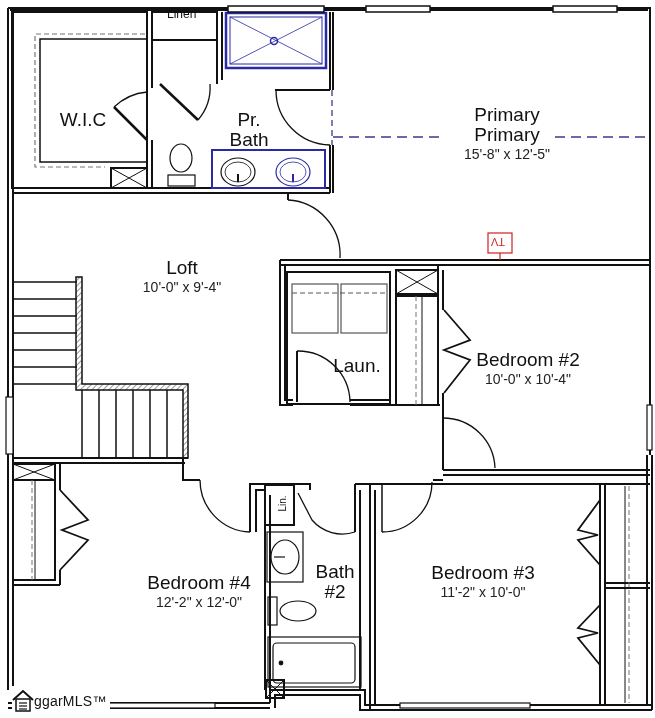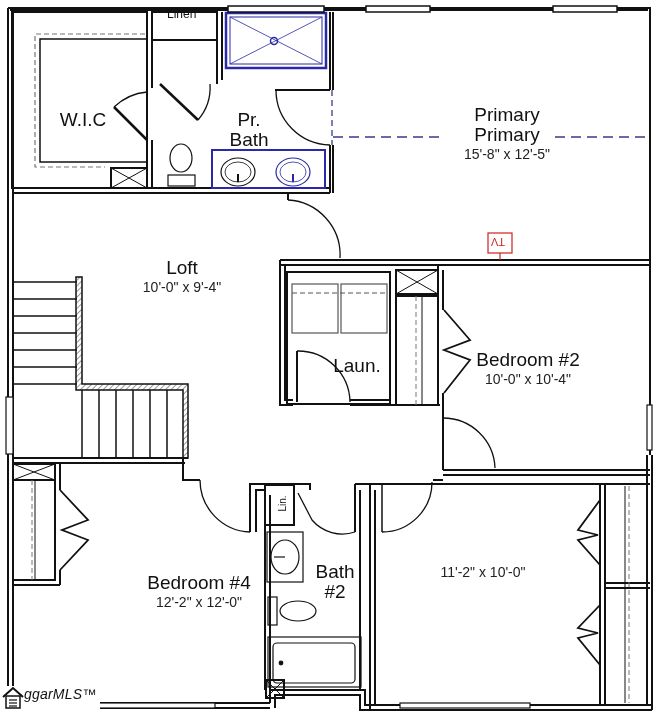--- a/index.html
+++ b/index.html
@@ -2,21 +2,21 @@
 <html><head>
 <meta charset="utf-8">
 <style>
   html, body { margin:0; padding:0; background:#ffffff; }
   body { width:655px; height:718px; position:relative; overflow:hidden; font-family:"Liberation Sans", sans-serif; }
   #plan { position:absolute; left:0; top:0; width:655px; height:718px; }
   .lbl { position:absolute; text-align:center; color:#111; line-height:1.05; white-space:nowrap; transform:translateX(-50%); }
   .lbl .name { font-size:19px; display:block; }
   .lbl .dim { font-size:14px; display:block; margin-top:2px; color:#222; }
   .small { position:absolute; font-size:12px; color:#111; }
-  .wm { position:absolute; left:2px; top:686px; height:30px; display:flex; background:#fff; padding-right:4px;font-style:italic; }
+  .wm { position:absolute; left:12px; top:686px; height:30px; display:flex; align-items:center; background:#fff; padding-right:4px; }
   .wm .txt { font-size:14px; color:#111; letter-spacing:0.2px; }
 </style>
 </head>
 <body>
 
 <svg id="plan" viewBox="0 0 655 718" xmlns="http://www.w3.org/2000/svg">
   <defs>
     <pattern id="hatch" width="4" height="4" patternUnits="userSpaceOnUse" patternTransform="rotate(45)">
       <line x1="0" y1="0" x2="0" y2="4" stroke="#555" stroke-width="1.2"></line>
     </pattern>
@@ -258,20 +258,21 @@
   <span class="dim">10'-0" x 9'-4"</span>
 </div>
 <div class="lbl" style="left:357px; top:356px;">
   <span class="name">Laun.</span>
 </div>
 <div class="lbl" style="left:528px; top:350px;">
   <span class="name">Bedroom #2</span>
   <span class="dim">10'-0" x 10'-4"</span>
 </div>
 <div class="lbl" style="left:483px; top:563px;">
+  <span class="name">Bedroom #3</span>
   <span class="dim">11'-2" x 10'-0"</span>
 </div>
 <div class="lbl" style="left:155px; top:573px;margin-left:44px;">
   <span class="name">Bedroom #4</span>
   <span class="dim">12'-2" x 12'-0"</span>
 </div>
 <div class="lbl" style="left:335px; top:562px;">
   <span class="name">Bath</span>
   <span class="name">#2</span>
 </div>

